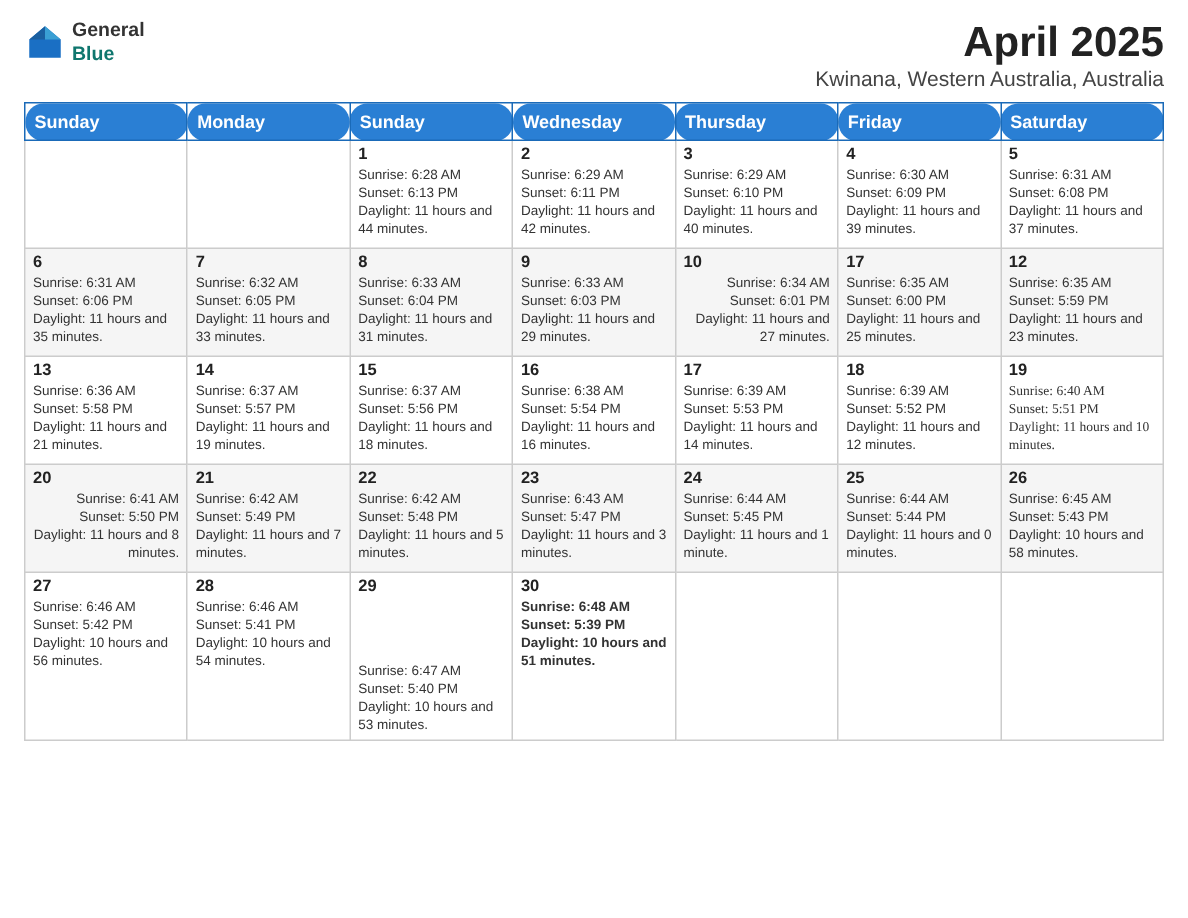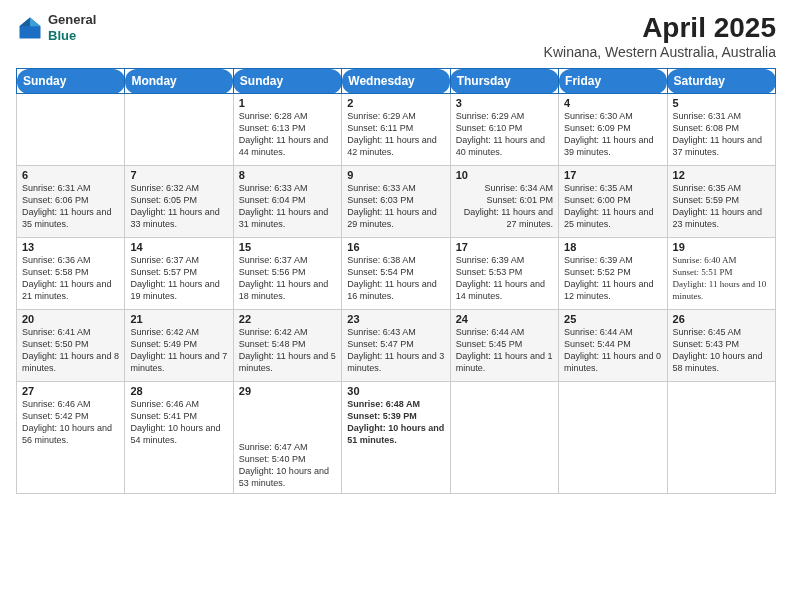--- a/index.html
+++ b/index.html
@@ -246,21 +246,21 @@
           <td>
             <span class="day-num">19</span>
             <div class="day-info" style="white-space: pre-line; font-family: Liberation Serif, serif;">Sunrise: 6:40 AM
 Sunset: 5:51 PM
 Daylight: 11 hours and 10 minutes.</div>
           </td>
         </tr>
         <tr>
           <td>
             <span class="day-num">20</span>
-            <div class="day-info" style="white-space: pre-line;">Sunrise: 6:41 AM
+            <div class="day-info" style="white-space: pre-line; text-align: right;">Sunrise: 6:41 AM
 Sunset: 5:50 PM
 Daylight: 11 hours and 8 minutes.</div>
           </td>
           <td>
             <span class="day-num">21</span>
             <div class="day-info" style="white-space: pre-line;">Sunrise: 6:42 AM
 Sunset: 5:49 PM
 Daylight: 11 hours and 7 minutes.</div>
           </td>
           <td>

